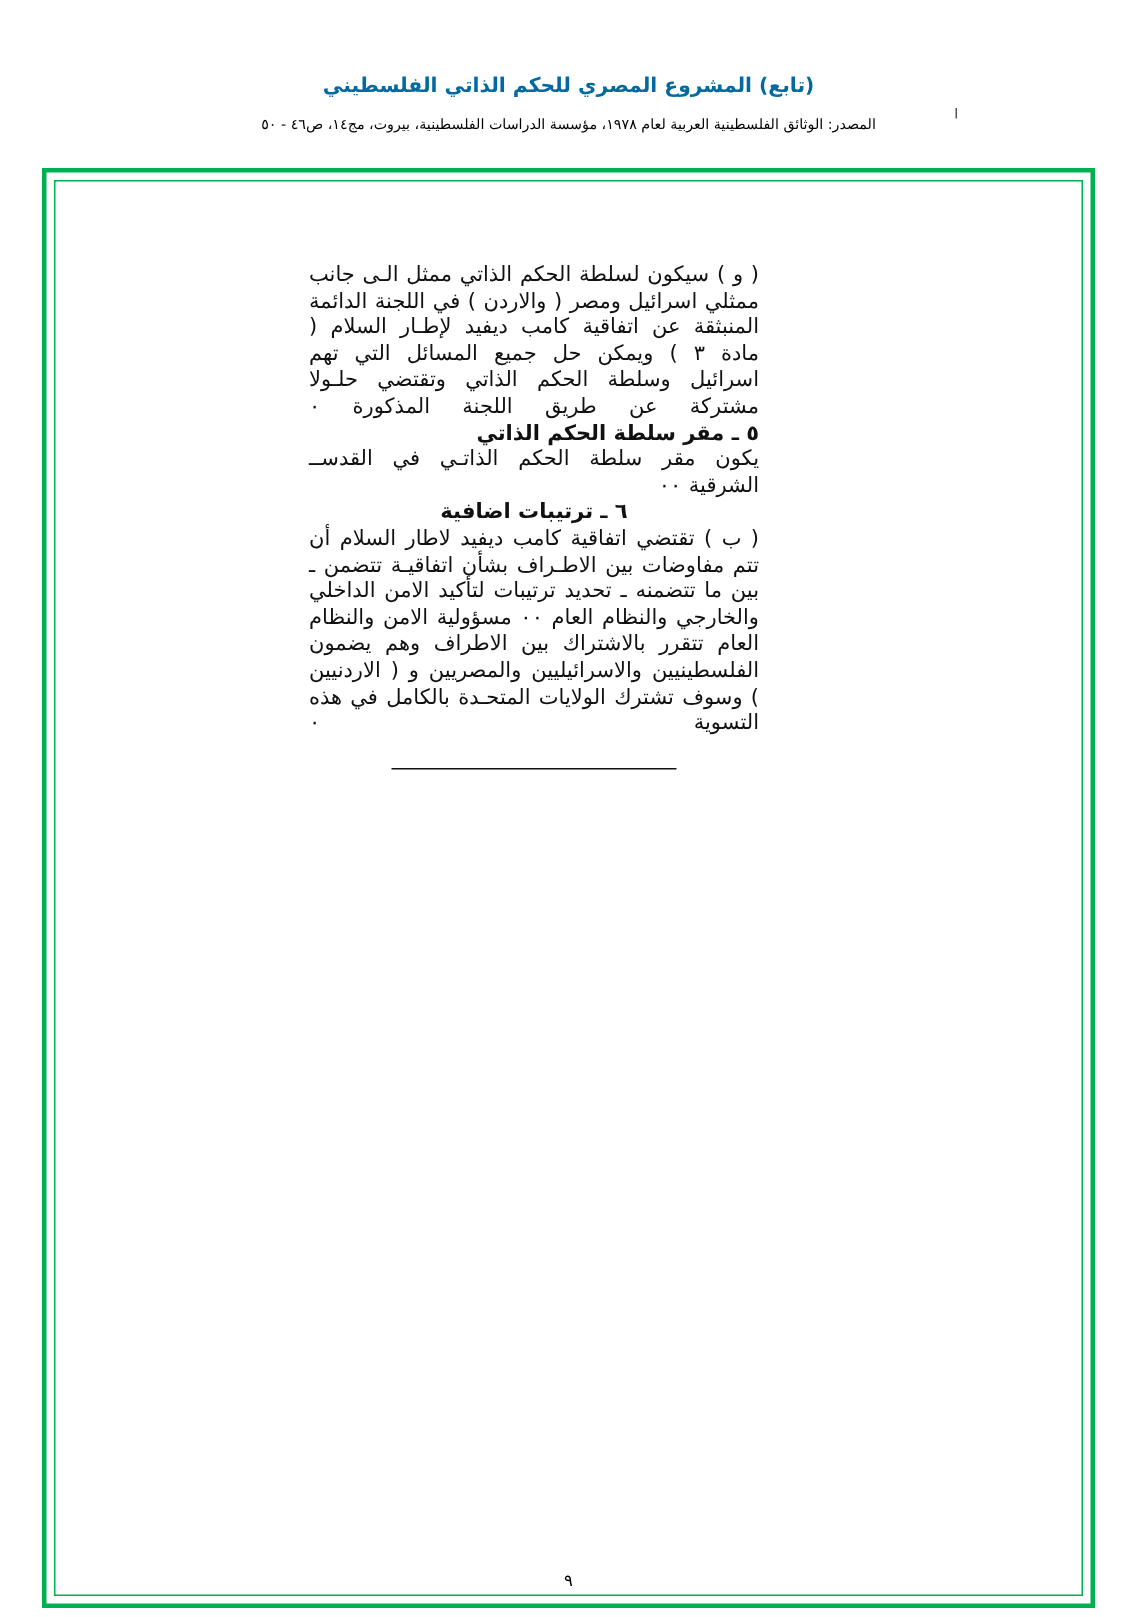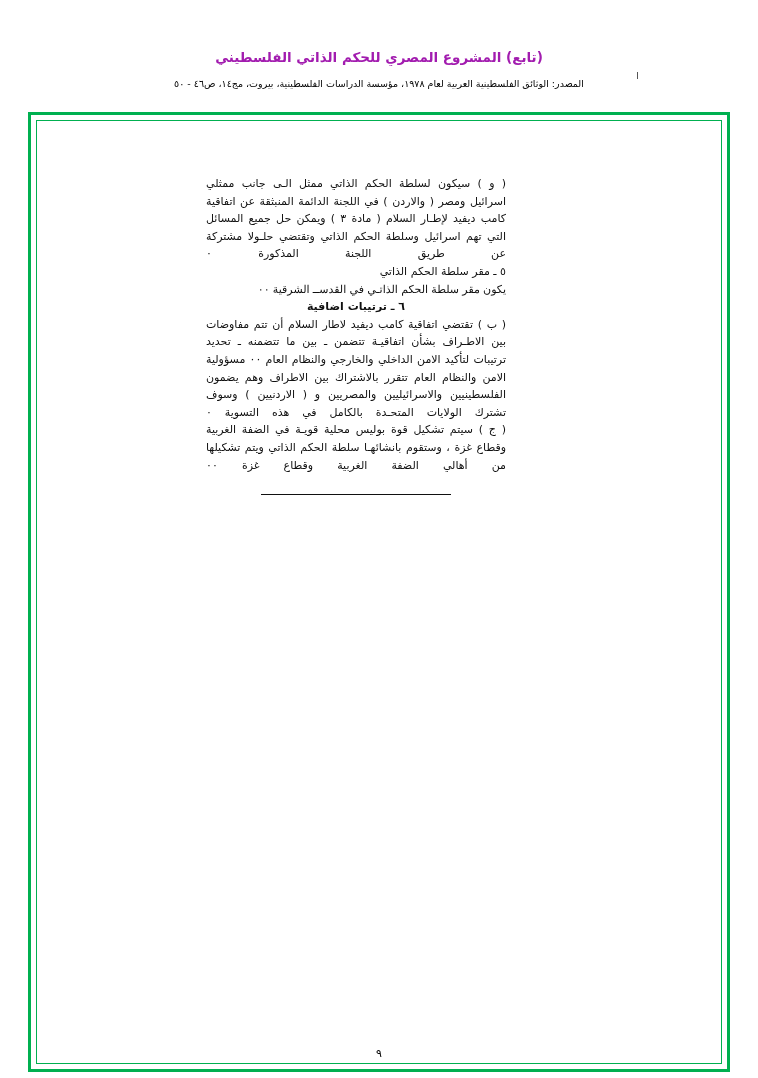--- a/index.html
+++ b/index.html
@@ -25,21 +25,21 @@
     position: absolute;
     top: 48px;
     left: 0;
     right: 0;
     text-align: center;
   }
   .doc-title {
     font-size: 13.5px;
     font-weight: bold;
     letter-spacing: 0px;
-    color: #a21caf;
+    color: #0369a1;
     line-height: 1.4;
     direction: rtl;
   }
   .doc-source {
     margin-top: 11px;
     font-size: 9.5px;
     font-weight: normal;
     color: #000000;
     direction: rtl;
     letter-spacing: 0px;
@@ -66,36 +66,35 @@
 
   
   .content {
     position: absolute;
     top: 175px;
     right: 252px;
     width: 300px;
     direction: rtl;
     text-align: justify;
     text-align-last: justify;
-    font-size: 11px;
+    font-size: 14px;
     line-height: 17.6px;
     color: #111111;
   }
   .para {
     margin: 0 0 0 0;
     text-align: justify;
     text-align-last: justify;
     word-spacing: 0.5px;
   }
   .para.last-right {
     text-align-last: right;
-    font-family: Liberation Serif, serif;
   }
   .head {
-    font-weight: normal;
+    font-weight: bold;
     text-align: left;
     text-align-last: right;
     margin: 0;
   }
   .head-center {
     font-weight: bold;
     text-align: center;
     text-align-last: center;
     margin: 0;
   }
@@ -156,21 +155,20 @@
 
     <p class="head">٥ ـ مقر سلطة الحكم الذاتي</p>
 
     <p class="para last-right">يكون مقر سلطة الحكم الذاتـي في القدســ الشرقية ٠٠</p>
 
     <p class="head-center">٦ ـ ترتيبات اضافية</p>
 
 
     <p class="para">( ب ) تقتضي اتفاقية كامب ديفيد لاطار السلام أن تتم مفاوضات بين الاطـراف بشأن اتفاقيـة تتضمن ـ بين ما تتضمنه ـ تحديد ترتيبات لتأكيد الامن الداخلي والخارجي والنظام العام ٠٠ مسؤولية الامن والنظام العام تتقرر بالاشتراك بين الاطراف وهم يضمون الفلسطينيين والاسرائيليين والمصريين و ( الاردنيين ) وسوف تشترك الولايات المتحـدة بالكامل في هذه التسوية ٠</p>
 
-    <p class="para">( ج ) سيتم تشكيل قوة بوليس محلية قويـة في الضفة الغربية وقطاع غزة ، وستقوم بانشائهـا سلطة الحكم الذاتي ويتم تشكيلها من أهالي الضفة الغربية وقطاع غزة ٠٠</p>
 
 
     <div class="rule-wrap">
       <div class="rule"></div>
     </div>
   </div>
 
   <div class="page-number">٩</div>
 </div>
 

